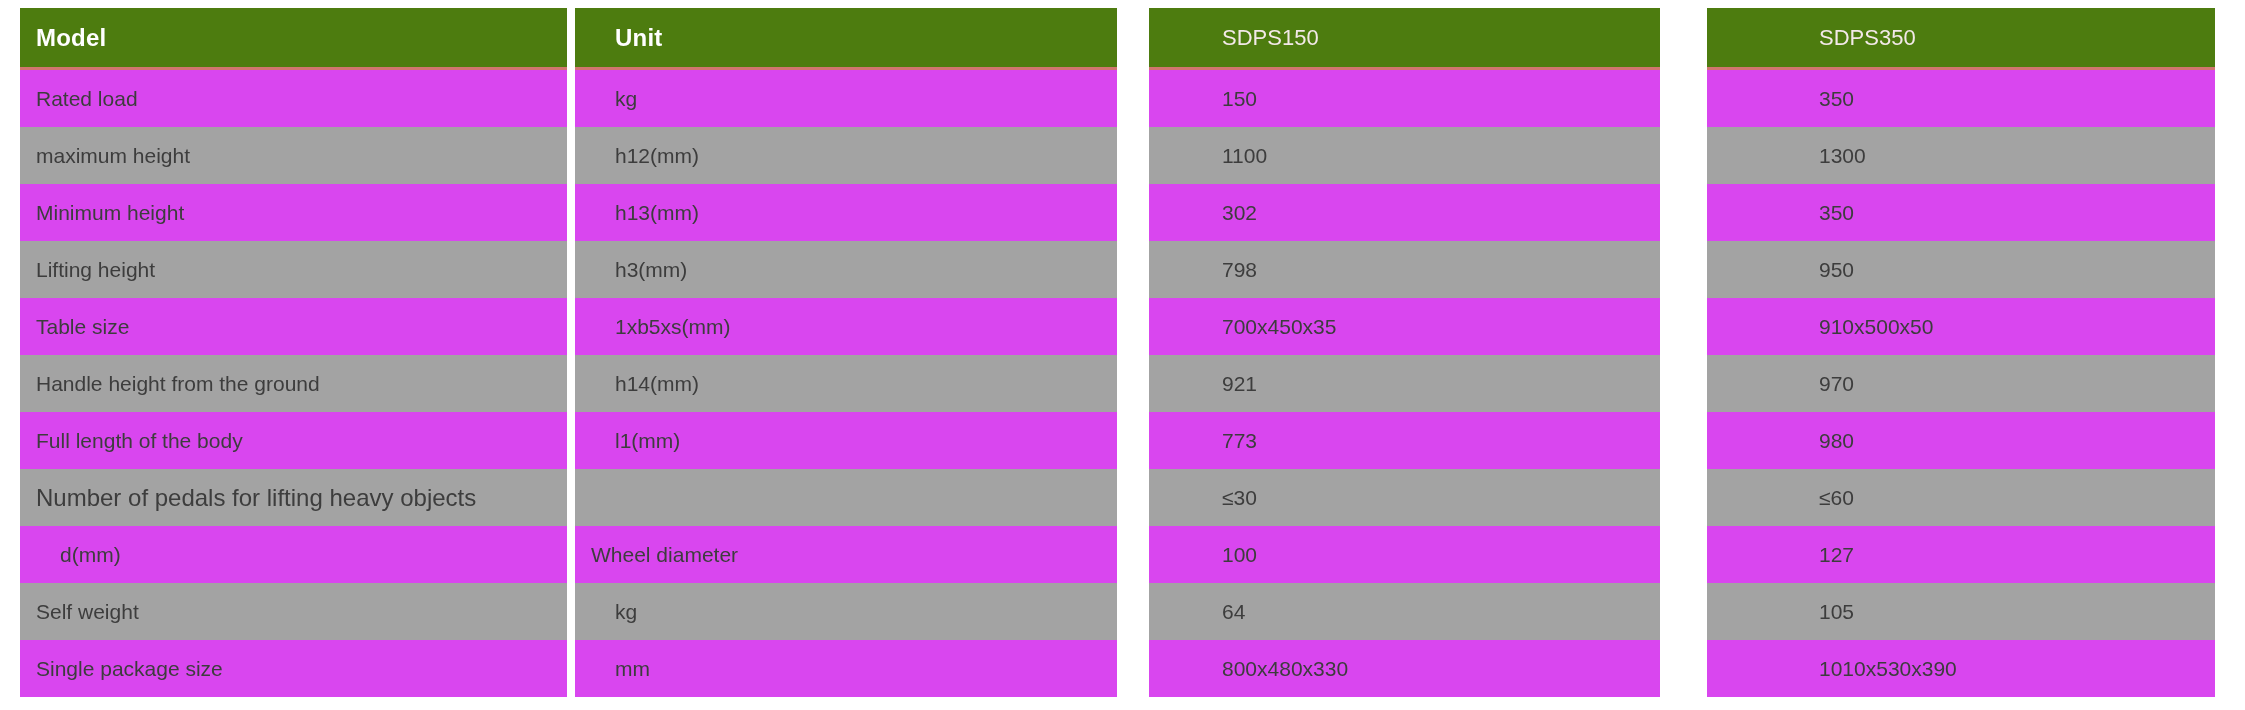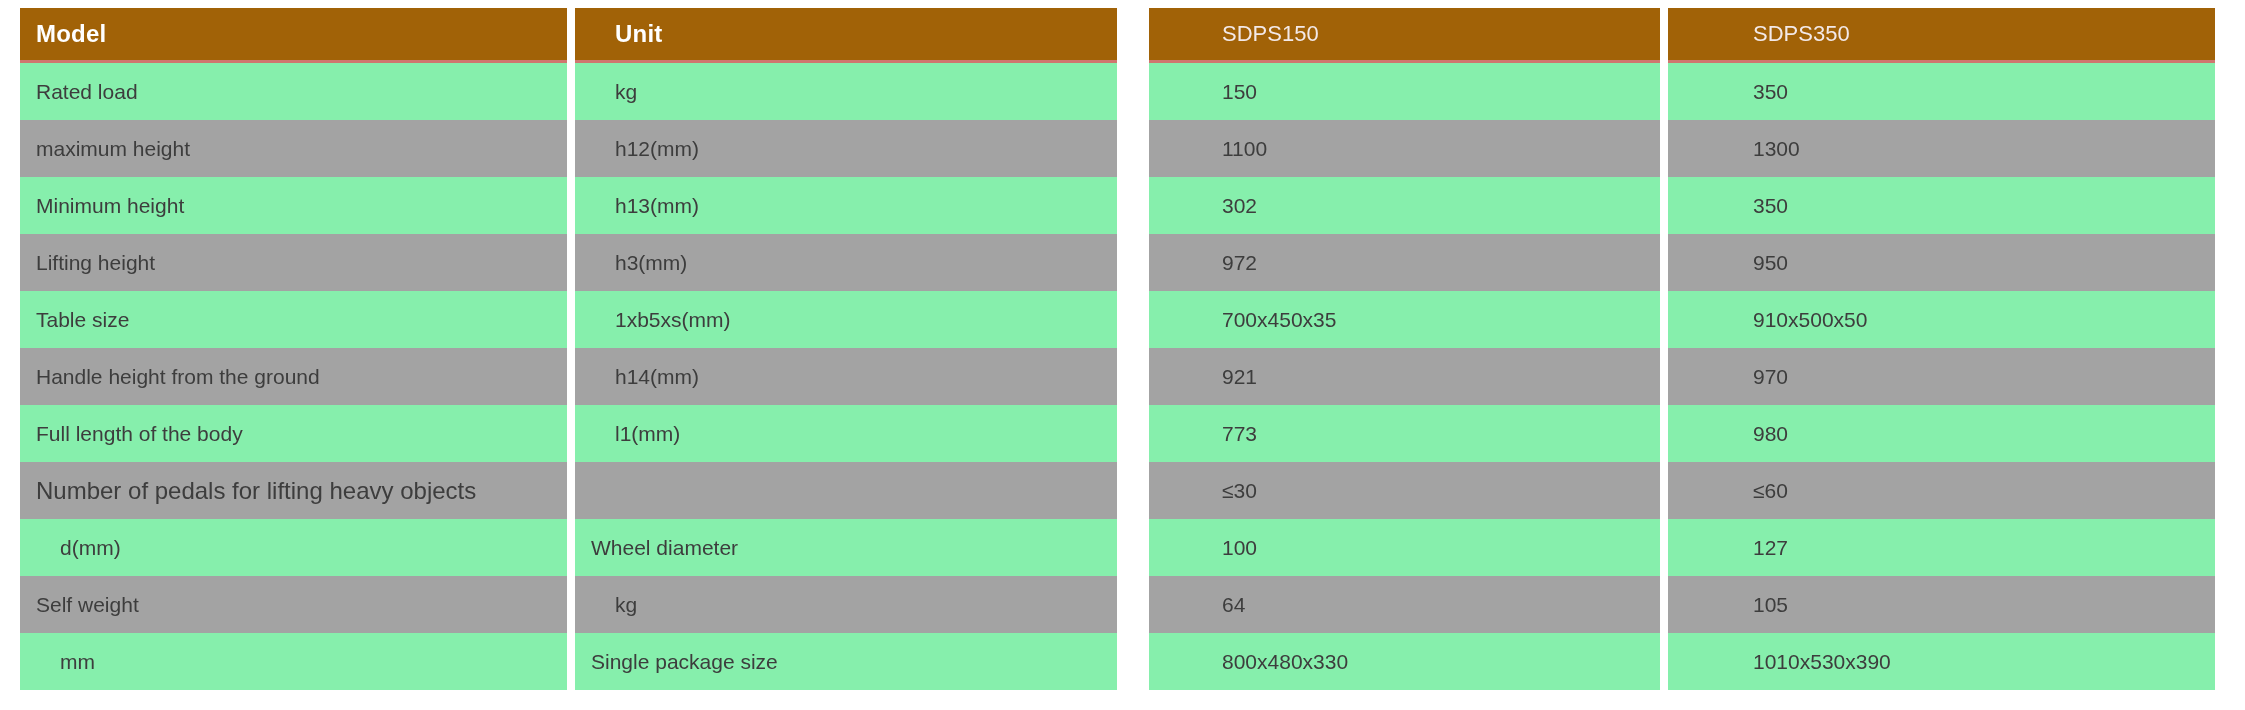--- a/index.html
+++ b/index.html
@@ -29,44 +29,44 @@
     display: flex;
     align-items: center;
     box-sizing: border-box;
     white-space: nowrap;
     overflow: hidden;
   }
   
   .c1 { padding-left: 16px; }
   .c2 { padding-left: 40px; }
   .c3 { padding-left: 73px; margin-left: 24px; }
-  .c4 { padding-left: 85px; }
+  .c4 { padding-left: 112px; margin-left: 39px; }
 
   
   .header-row .cell {
-    height: 55px;
-    background: #a16207;
+    height: 62px;
+    background: #4d7c0f;
     border-bottom: 3px solid #d0766f;
     color: #ffffff;
   }
   .header-row .c1, .header-row .c2 {
     font-size: 24px;
     font-weight: 700;
     letter-spacing: 0.2px;
   }
   .header-row .c3, .header-row .c4 {
     font-size: 22px;
     font-weight: 400;
     color: #f3e9e8;
   }
 
   
   .body-row .cell {
     height: 57px;
-    background: #86efac;
+    background: #d946ef;
     color: #3d3d3d;
     font-size: 21px;
   }
   .body-row.stripe .cell {
     background: #a3a3a3;
   }
   .body-row .cell.small {
     font-size: 24px;
   }
 </style>
@@ -97,21 +97,21 @@
     </div>
       <div class="grid body-row">
       <div class="cell c1">Minimum height</div>
       <div class="cell c2">h13(mm)</div>
       <div class="cell c3">302</div>
       <div class="cell c4">350</div>
     </div>
       <div class="grid body-row stripe">
       <div class="cell c1">Lifting height</div>
       <div class="cell c2">h3(mm)</div>
-      <div class="cell c3">972</div>
+      <div class="cell c3">798</div>
       <div class="cell c4">950</div>
     </div>
       <div class="grid body-row">
       <div class="cell c1">Table size</div>
       <div class="cell c2">1xb5xs(mm)</div>
       <div class="cell c3">700x450x35</div>
       <div class="cell c4">910x500x50</div>
     </div>
       <div class="grid body-row stripe">
       <div class="cell c1">Handle height from the ground</div>
@@ -137,20 +137,20 @@
       <div class="cell c3">100</div>
       <div class="cell c4">127</div>
     </div>
       <div class="grid body-row stripe">
       <div class="cell c1">Self weight</div>
       <div class="cell c2">kg</div>
       <div class="cell c3">64</div>
       <div class="cell c4">105</div>
     </div>
       <div class="grid body-row">
+      <div class="cell c1">Single package size</div>
       <div class="cell c2">mm</div>
-      <div class="cell c1">Single package size</div>
       <div class="cell c3">800x480x330</div>
       <div class="cell c4">1010x530x390</div>
     </div>
     </div>
 
 </div>
 
 </body></html>

